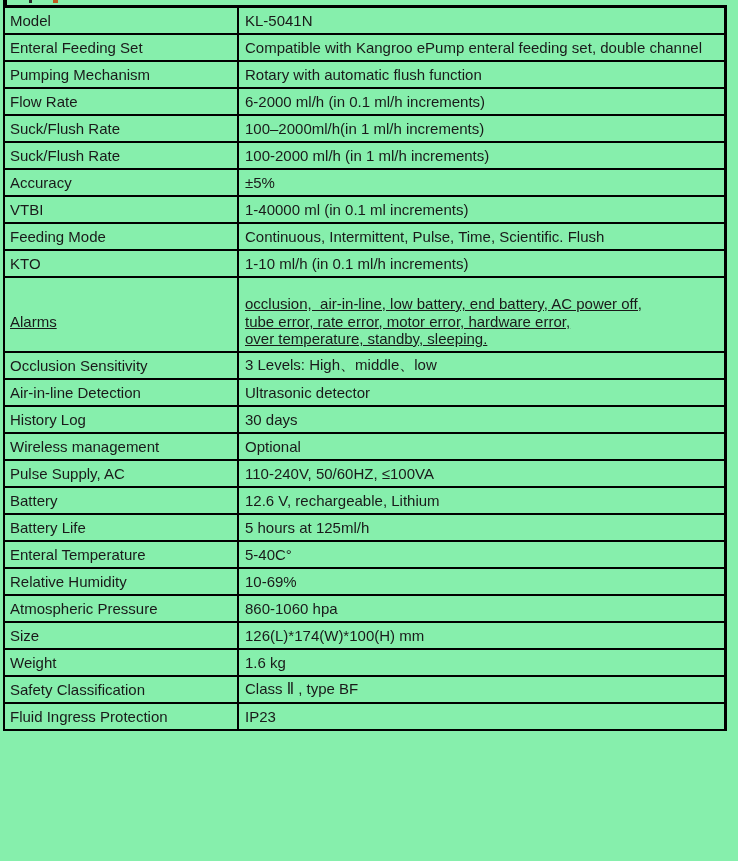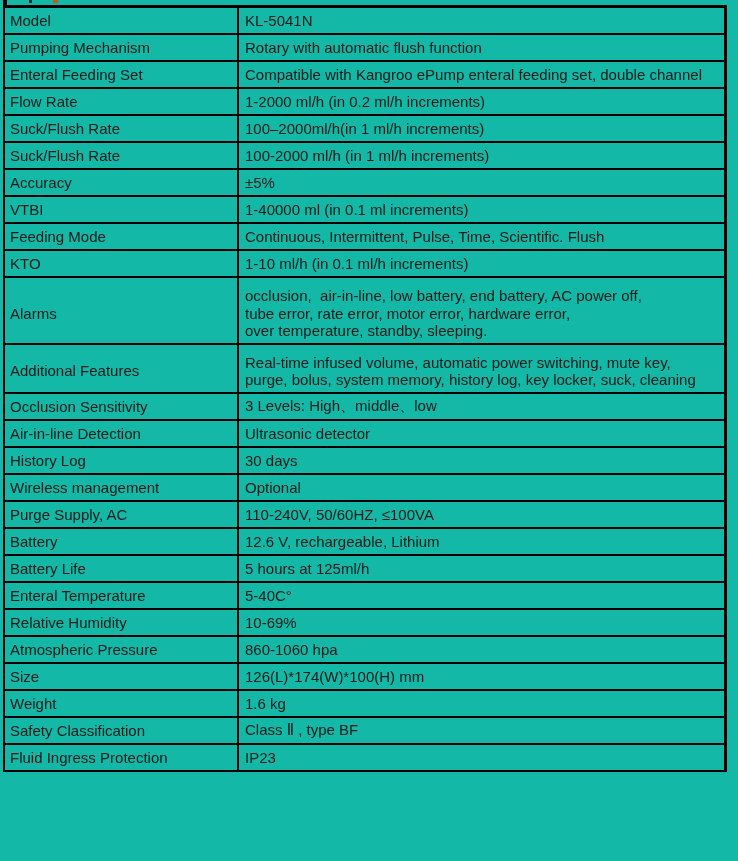--- a/index.html
+++ b/index.html
@@ -1,20 +1,20 @@
 <!DOCTYPE html>
 <html><head>
 <meta charset="utf-8">
 <style>
   html, body { margin: 0; padding: 0; background: #ffffff; }
   .page {
     position: relative;
     width: 738px;
     height: 861px;
-    background: #14b8a6;
+    background: #86efac;
     font-family: "Liberation Sans", "DejaVu Sans", sans-serif;
     color: #1a1a1a;
     overflow: hidden;
   }
   
   .frag { position: absolute; top: 0; }
   .frag-a { left: 3px;  width: 4px; height: 6px; background: #000000; }
   .frag-b { left: 29px; width: 3px; height: 3px; background: #2b2b2b; }
   .frag-c { left: 53px; width: 5px; height: 3px; background: #c05a20; }
 
@@ -32,51 +32,51 @@
   table.spec col.c1 { width: 234px; }
   table.spec td {
     border: 2px solid #000000;
     font-size: 15px;
     height: 25px;
     vertical-align: middle;
     overflow: hidden;
   }
   td.label { padding: 0 4px 0 5px; }
   td.value { padding: 0 4px 0 6px; white-space: pre-wrap; }
-  tr.tall td { height: auto; padding-top: 9px; padding-bottom: 3px; line-height: 17.5px; }
+  tr.tall td { height: auto; padding-top: 17px; padding-bottom: 3px; line-height: 17.5px; text-decoration: underline; }
 </style>
 </head>
 <body>
 
 <div class="page">
   <div class="frag frag-a"></div>
   <div class="frag frag-b"></div>
   <div class="frag frag-c"></div>
 
   <table class="spec">
     <colgroup>
         <col class="c1">
         <col class="c2">
       </colgroup>
     <tbody id="spec-rows">
         <tr>
           <td class="label">Model</td>
           <td class="value">KL-5041N</td>
         </tr>
         <tr>
+          <td class="label">Enteral Feeding Set</td>
+          <td class="value">Compatible with Kangroo ePump enteral feeding set, double channel</td>
+        </tr>
+        <tr>
           <td class="label">Pumping Mechanism</td>
           <td class="value">Rotary with automatic flush function</td>
         </tr>
         <tr>
-          <td class="label">Enteral Feeding Set</td>
-          <td class="value">Compatible with Kangroo ePump enteral feeding set, double channel</td>
-        </tr>
-        <tr>
           <td class="label">Flow Rate</td>
-          <td class="value">1-2000 ml/h (in 0.2 ml/h increments)</td>
+          <td class="value">6-2000 ml/h (in 0.1 ml/h increments)</td>
         </tr>
         <tr>
           <td class="label">Suck/Flush Rate</td>
           <td class="value">100–2000ml/h(in 1 ml/h increments)</td>
         </tr>
         <tr>
           <td class="label">Suck/Flush Rate</td>
           <td class="value">100-2000 ml/h (in 1 ml/h increments)</td>
         </tr>
         <tr>
@@ -94,43 +94,38 @@
         <tr>
           <td class="label">KTO</td>
           <td class="value">1-10 ml/h (in 0.1 ml/h increments)</td>
         </tr>
         <tr class="tall">
           <td class="label">Alarms</td>
           <td class="value">occlusion,  air-in-line, low battery, end battery, AC power off,
 tube error, rate error, motor error, hardware error,
 over temperature, standby, sleeping.</td>
         </tr>
-        <tr class="tall">
-          <td class="label">Additional Features</td>
-          <td class="value">Real-time infused volume, automatic power switching, mute key,
-purge, bolus, system memory, history log, key locker, suck, cleaning</td>
-        </tr>
         <tr>
           <td class="label">Occlusion Sensitivity</td>
           <td class="value">3 Levels: High、middle、low</td>
         </tr>
         <tr>
           <td class="label">Air-in-line Detection</td>
           <td class="value">Ultrasonic detector</td>
         </tr>
         <tr>
           <td class="label">History Log</td>
           <td class="value">30 days</td>
         </tr>
         <tr>
           <td class="label">Wireless management</td>
           <td class="value">Optional</td>
         </tr>
         <tr>
-          <td class="label">Purge Supply, AC</td>
+          <td class="label">Pulse Supply, AC</td>
           <td class="value">110-240V, 50/60HZ, ≤100VA</td>
         </tr>
         <tr>
           <td class="label">Battery</td>
           <td class="value">12.6 V, rechargeable, Lithium</td>
         </tr>
         <tr>
           <td class="label">Battery Life</td>
           <td class="value">5 hours at 125ml/h</td>
         </tr>

